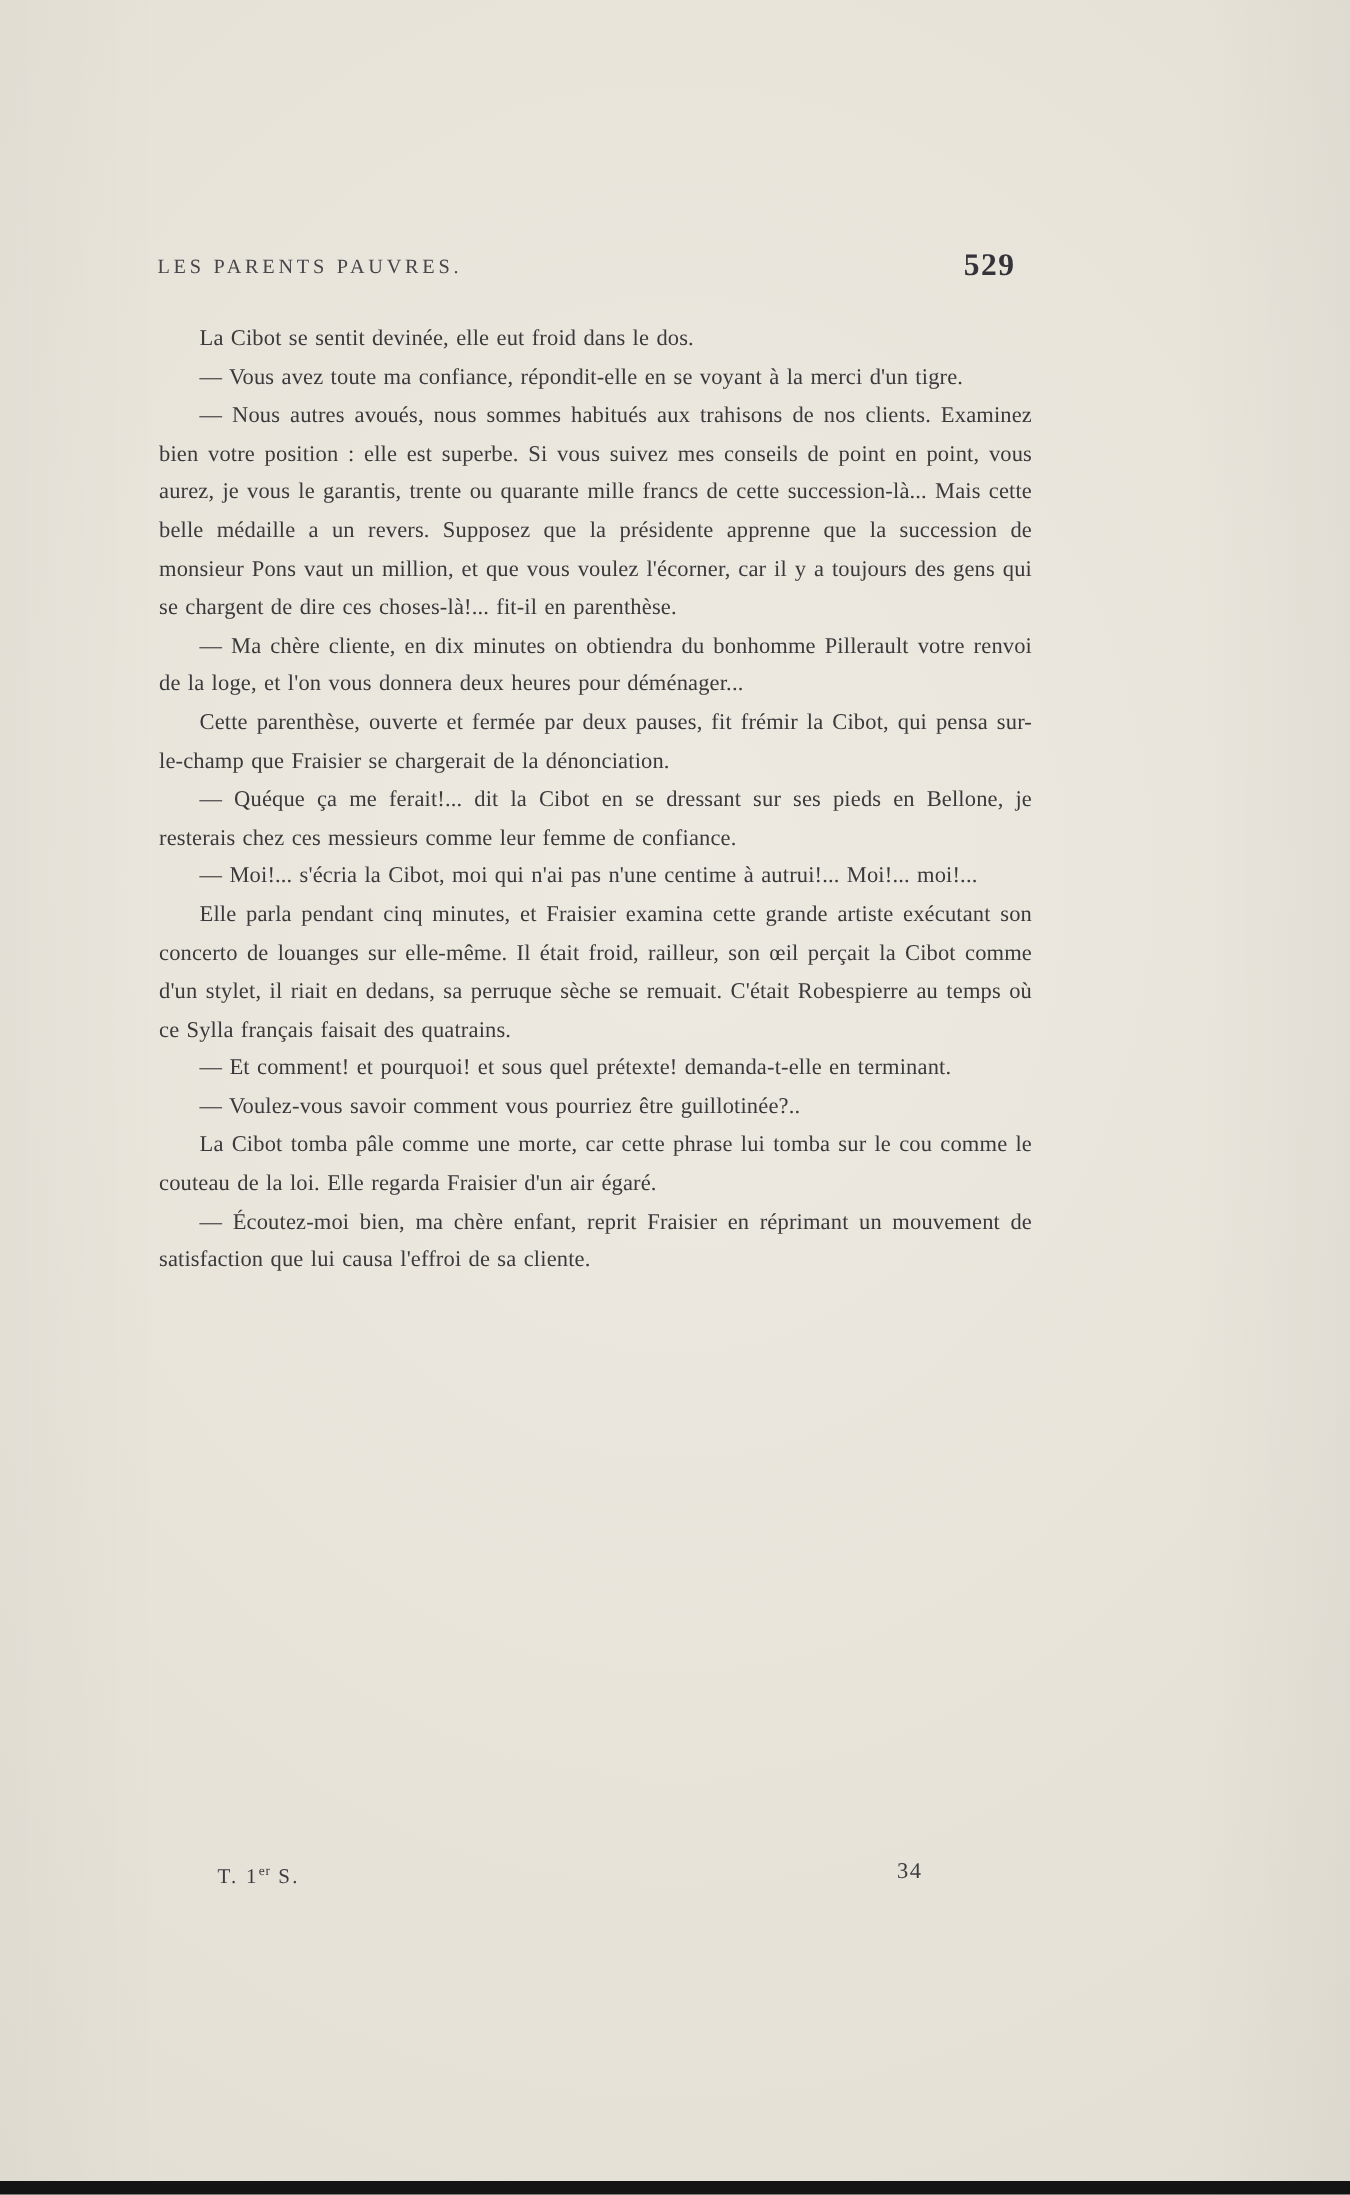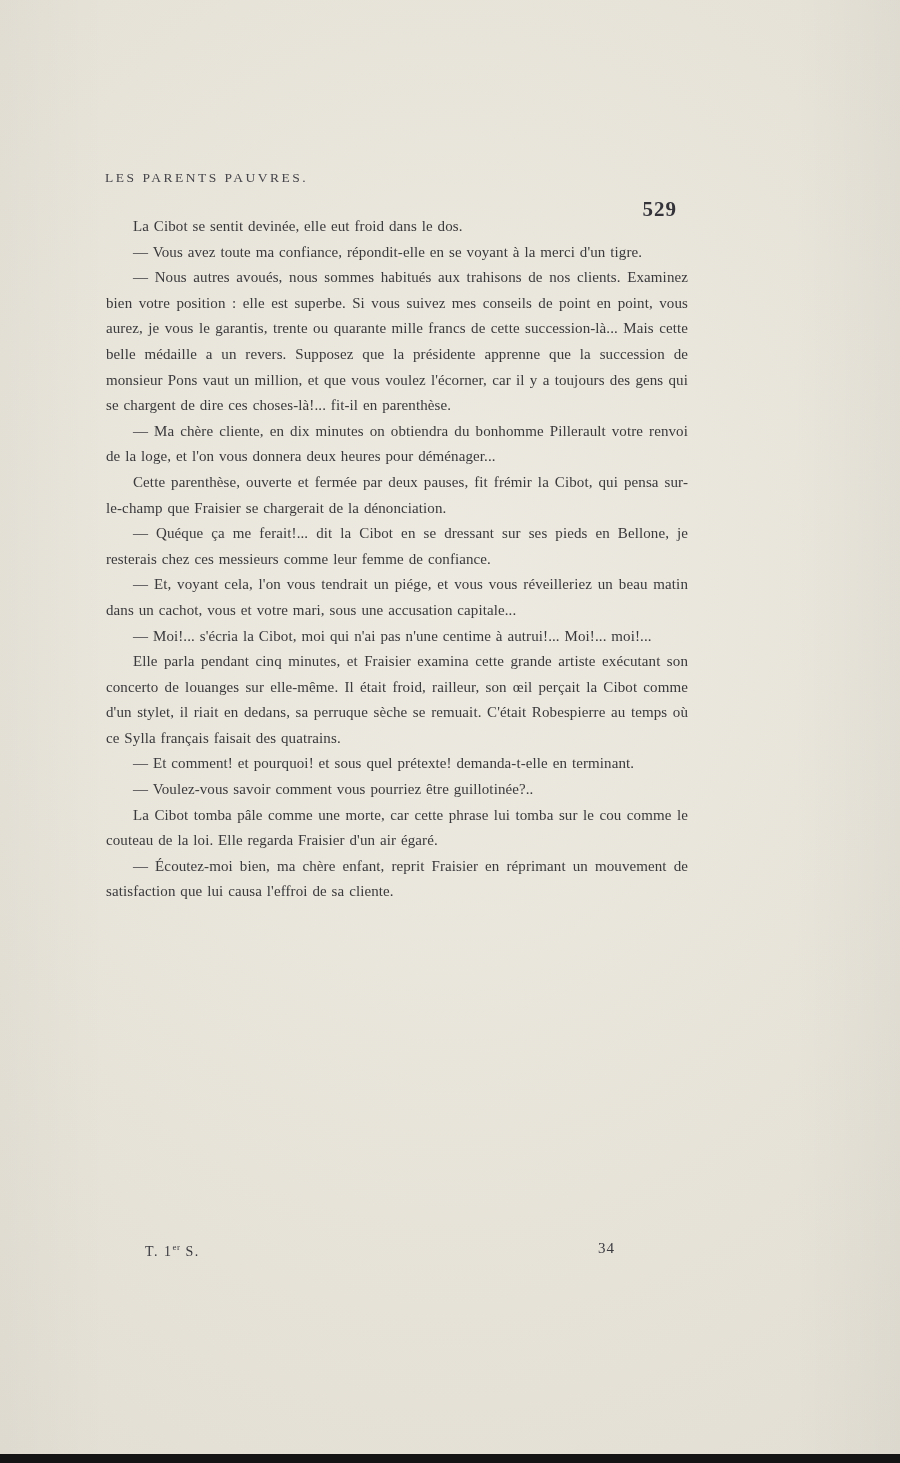--- a/index.html
+++ b/index.html
@@ -41,21 +41,20 @@
     color: #46454a;
   }
   .page-number {
     position: absolute;
     right: 10px;
     top: 0;
     font-size: 21px;
     font-weight: bold;
     letter-spacing: 1px;
     color: #34333a;
-    margin-top: 33px;
   }
   .text-block {
     position: absolute;
     top: 214px;
     left: 106px;
     width: 582px;
     font-size: 15px;
     line-height: 25.6px;
     text-align: justify;
     letter-spacing: 0.1px;
@@ -114,21 +113,20 @@
     <span class="page-number">529</span>
   </div>
 
   <div class="text-block">
     <p>La Cibot se sentit devinée, elle eut froid dans le dos.</p>
     <p>— Vous avez toute ma confiance, répondit-elle en se voyant à la merci d'un tigre.</p>
     <p>— Nous autres avoués, nous sommes habitués aux trahisons de nos clients. Examinez bien votre position : elle est superbe. Si vous suivez mes conseils de point en point, vous aurez, je vous le garantis, trente ou quarante mille francs de cette succession-là... Mais cette belle médaille a un revers. Supposez que la présidente apprenne que la succession de monsieur Pons vaut un million, et que vous voulez l'écorner, car il y a toujours des gens qui se chargent de dire ces choses-là!... fit-il en parenthèse.</p>
     <p>— Ma chère cliente, en dix minutes on obtiendra du bonhomme Pillerault votre renvoi de la loge, et l'on vous donnera deux heures pour déménager...</p>
     <p>Cette parenthèse, ouverte et fermée par deux pauses, fit frémir la Cibot, qui pensa sur-le-champ que Fraisier se chargerait de la dénonciation.</p>
     <p>— Quéque ça me ferait!... dit la Cibot en se dressant sur ses pieds en Bellone, je resterais chez ces messieurs comme leur femme de confiance.</p>
-    <p>— Et, voyant cela, l'on vous tendrait un piége, et vous vous réveilleriez un beau matin dans un cachot, vous et votre mari, sous une accusation capitale...</p>
     <p>— Moi!... s'écria la Cibot, moi qui n'ai pas n'une centime à autrui!... Moi!... moi!...</p>
     <p>Elle parla pendant cinq minutes, et Fraisier examina cette grande artiste exécutant son concerto de louanges sur elle-même. Il était froid, railleur, son œil perçait la Cibot comme d'un stylet, il riait en dedans, sa perruque sèche se remuait. C'était Robespierre au temps où ce Sylla français faisait des quatrains.</p>
     <p>— Et comment! et pourquoi! et sous quel prétexte! demanda-t-elle en terminant.</p>
     <p>— Voulez-vous savoir comment vous pourriez être guillotinée?..</p>
     <p>La Cibot tomba pâle comme une morte, car cette phrase lui tomba sur le cou comme le couteau de la loi. Elle regarda Fraisier d'un air égaré.</p>
     <p>— Écoutez-moi bien, ma chère enfant, reprit Fraisier en réprimant un mouvement de satisfaction que lui causa l'effroi de sa cliente.</p>
   </div>
 
   <div class="footer">
     <span class="volume-signature"><span>T. 1</span><sup>er</sup><span> S.</span></span>

